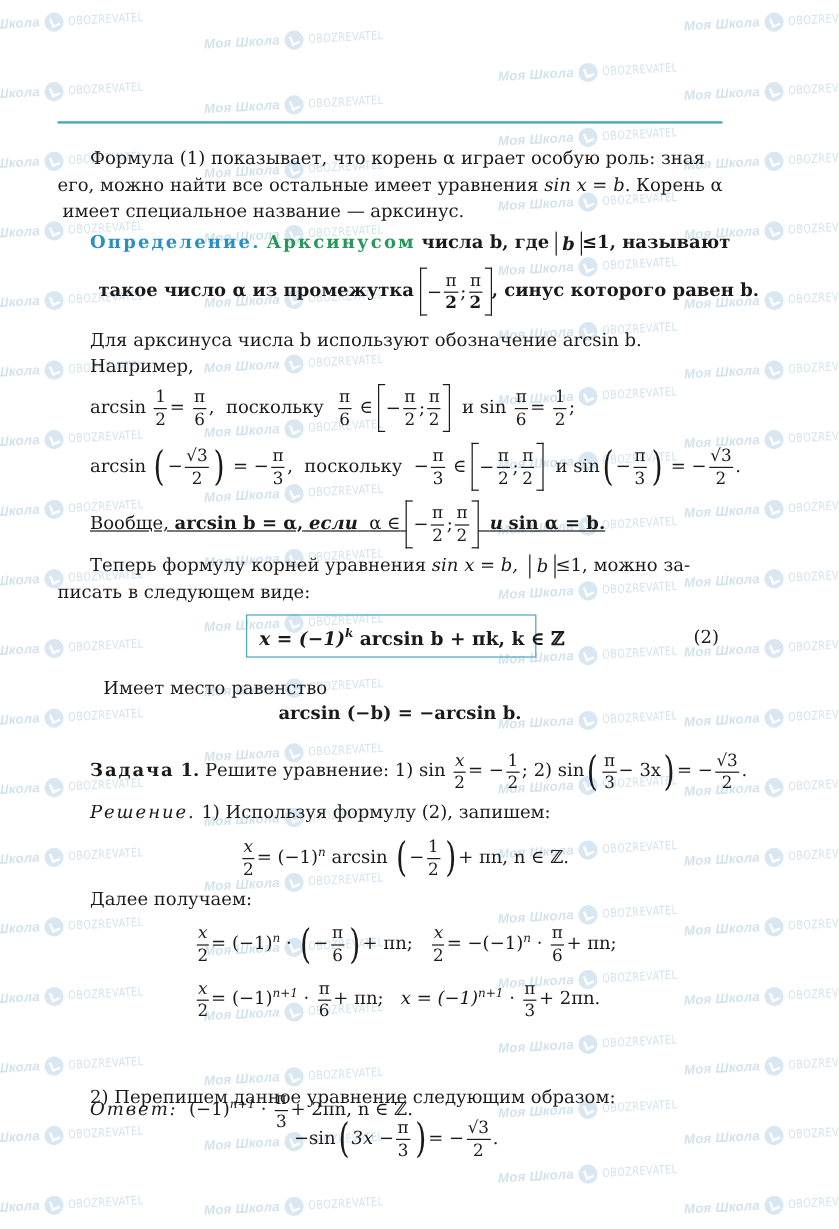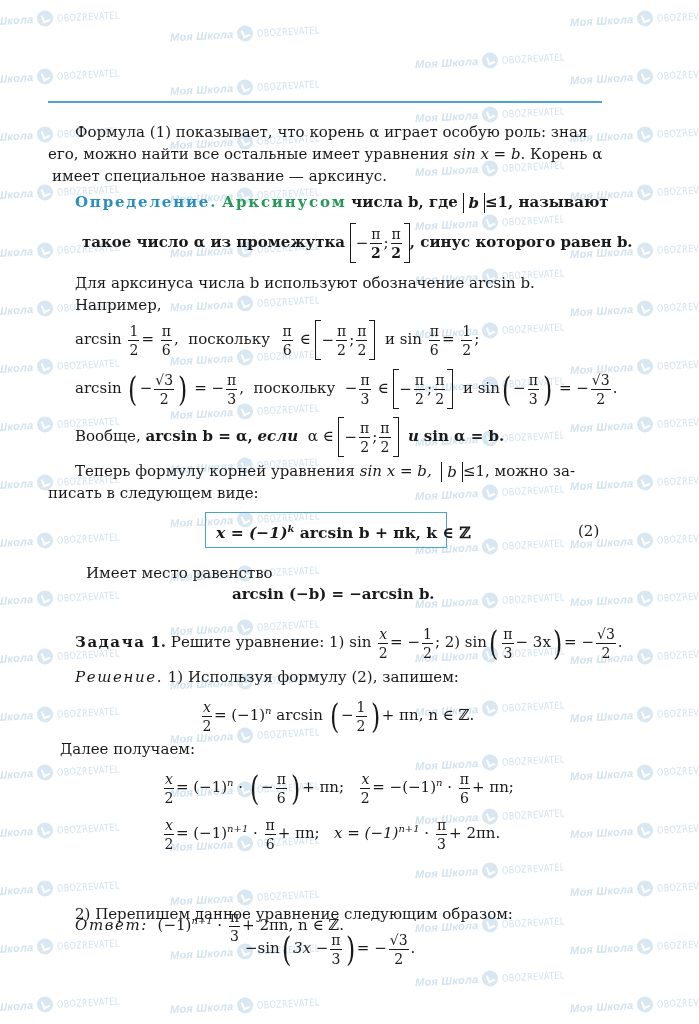--- a/index.html
+++ b/index.html
@@ -537,21 +537,21 @@
     <span>sin</span><span class="paren">(</span>−<span class="frac">
         <span class="num">π</span>
         <span class="den">3</span>
       </span><span class="paren">)</span>
     = −<span class="frac">
         <span class="num">√3</span>
         <span class="den">2</span>
       </span>.
   </div>
 
-  <div class="line" style="left:75px; top:416px; line-height:40px;">
+  <div class="line" style="left:75px; top:416px; line-height:40px;text-decoration:underline;">
     <span>Вообще,</span>
     <span class="b">arcsin b = α,</span>
     <span class="b i">если</span>&nbsp;
     <span>α ∈</span>
     <span class="brk-wrap">
       <span class="bl"></span>−
       <span class="frac">
           <span class="num">π</span>
           <span class="den">2</span>
         </span>;
@@ -607,21 +607,21 @@
   <div class="line" style="left:200px; top:690px; line-height:42px;">
     <span class="frac">
         <span class="num i">x</span>
         <span class="den">2</span>
       </span><span>= (−1)</span><sup class="i">n</sup><span> arcsin</span>
     <span class="paren">(</span>−<span class="frac">
         <span class="num">1</span>
         <span class="den">2</span>
       </span><span class="paren">)</span><span>+ πn, n ∈ ℤ.</span>
   </div>
-  <div class="line" style="left:60px; top:740px;">Далее получаем:</div>
+  <div class="line" style="left:75px; top:740px;">Далее получаем:</div>
 
   <div class="line" style="left:162px; top:762px; line-height:42px;">
     <span class="frac">
         <span class="num i">x</span>
         <span class="den">2</span>
       </span><span>= (−1)</span><sup class="i">n</sup><span> · </span><span class="paren">(</span>−<span class="frac">
         <span class="num">π</span>
         <span class="den">6</span>
       </span><span class="paren">)</span><span>+ πn;</span>&nbsp;&nbsp;
     <span class="frac">

